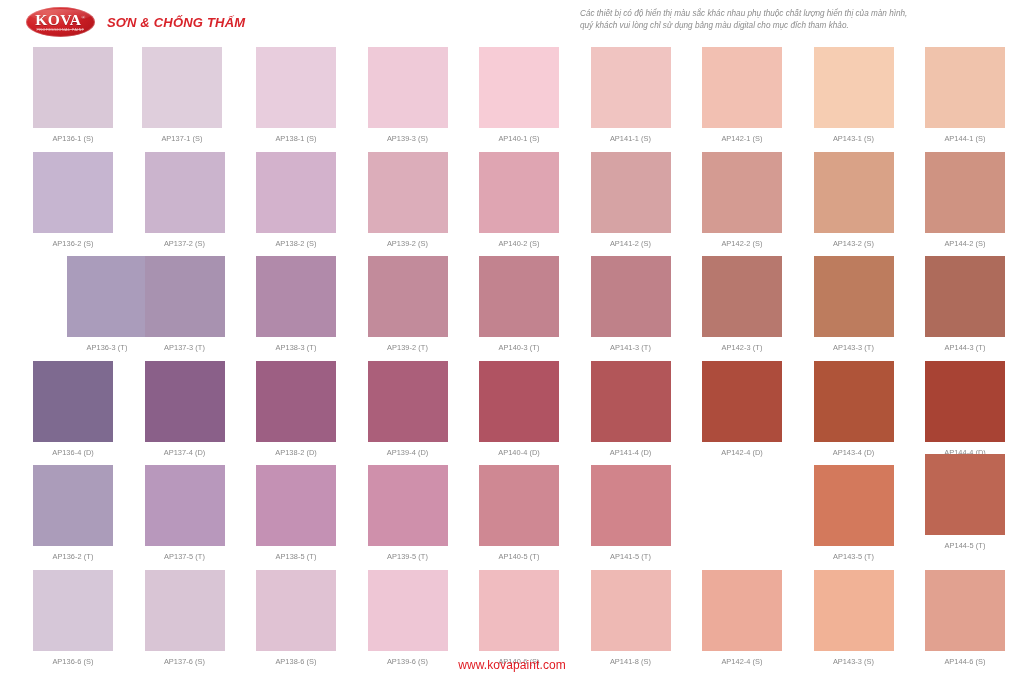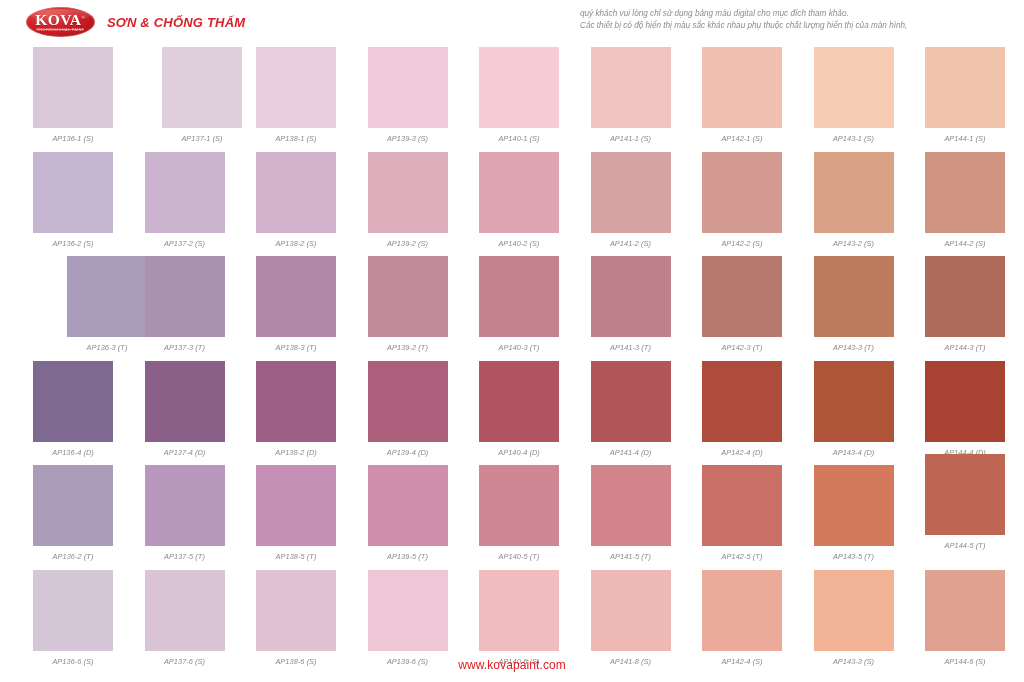--- a/index.html
+++ b/index.html
@@ -101,21 +101,21 @@
     font-style: italic;
     line-height: 1.45;
     color: #8d8d8d;
   }
   #disclaimer .line { display: block; white-space: nowrap; }
 
   
   #grid {
     position: absolute;
     left: 0; top: 42px;
-    width: 907px; height: 610px; font-style: italic;
+    width: 907px; height: 610px;
   }
   .swatch-cell {
     position: absolute;
     width: 80px;
   }
   .swatch-chip {
     width: 80px; height: 81px;
     display: block;
   }
   .swatch-label {
@@ -150,32 +150,32 @@
   <div id="brand">
     <div id="logo-ellipse">
       <div id="logo-wordmark"><span>KOVA</span><sup>®</sup></div>
       <div id="logo-underline"></div>
       <div id="logo-sub">PROFESSIONAL PAINT</div>
     </div>
     <div id="brand-tagline">SƠN &amp; CHỐNG THẤM</div>
   </div>
 
   <div id="disclaimer">
+    <span class="line">Các thiết bị có độ hiển thị màu sắc khác nhau phụ thuộc chất lượng hiển thị của màn hình,</span>
     <span class="line">quý khách vui lòng chỉ sử dụng bảng màu digital cho mục đích tham khảo.</span>
-    <span class="line">Các thiết bị có độ hiển thị màu sắc khác nhau phụ thuộc chất lượng hiển thị của màn hình,</span>
   </div>
 
 </div>
 
 <div id="grid">
     <div class="swatch-cell" style="left: 33px; top: 5px;">
       <div class="swatch-chip" style="background: rgb(217, 200, 215);"></div>
       <span class="swatch-label">AP136-1 (S)</span>
     </div>
-    <div class="swatch-cell" style="left: 162px; top: 5px;">
+    <div class="swatch-cell" style="left: 142px; top: 5px;">
       <div class="swatch-chip" style="background: rgb(223, 206, 220);"></div>
       <span class="swatch-label">AP137-1 (S)</span>
     </div>
     <div class="swatch-cell" style="left: 256px; top: 5px;">
       <div class="swatch-chip" style="background: rgb(232, 205, 221);"></div>
       <span class="swatch-label">AP138-1 (S)</span>
     </div>
     <div class="swatch-cell" style="left: 367.5px; top: 5px;">
       <div class="swatch-chip" style="background: rgb(239, 202, 216);"></div>
       <span class="swatch-label">AP139-3 (S)</span>
@@ -325,24 +325,20 @@
       <span class="swatch-label">AP139-5 (T)</span>
     </div>
     <div class="swatch-cell" style="left: 479px; top: 423px;">
       <div class="swatch-chip" style="background: rgb(207, 136, 147);"></div>
       <span class="swatch-label">AP140-5 (T)</span>
     </div>
     <div class="swatch-cell" style="left: 590.5px; top: 423px;">
       <div class="swatch-chip" style="background: rgb(209, 132, 139);"></div>
       <span class="swatch-label">AP141-5 (T)</span>
     </div>
-    <div class="swatch-cell" style="left: 702px; top: 423px;">
-      <div class="swatch-chip" style="background: rgb(201, 111, 101);"></div>
-      <span class="swatch-label">AP142-5 (T)</span>
-    </div>
     <div class="swatch-cell" style="left: 813.5px; top: 423px;">
       <div class="swatch-chip" style="background: rgb(211, 121, 92);"></div>
       <span class="swatch-label">AP143-5 (T)</span>
     </div>
     <div class="swatch-cell" style="left: 925px; top: 412px;">
       <div class="swatch-chip" style="background: rgb(189, 102, 83);"></div>
       <span class="swatch-label">AP144-5 (T)</span>
     </div>
     <div class="swatch-cell" style="left: 33px; top: 527.5px;">
       <div class="swatch-chip" style="background: rgb(214, 199, 216);"></div>

